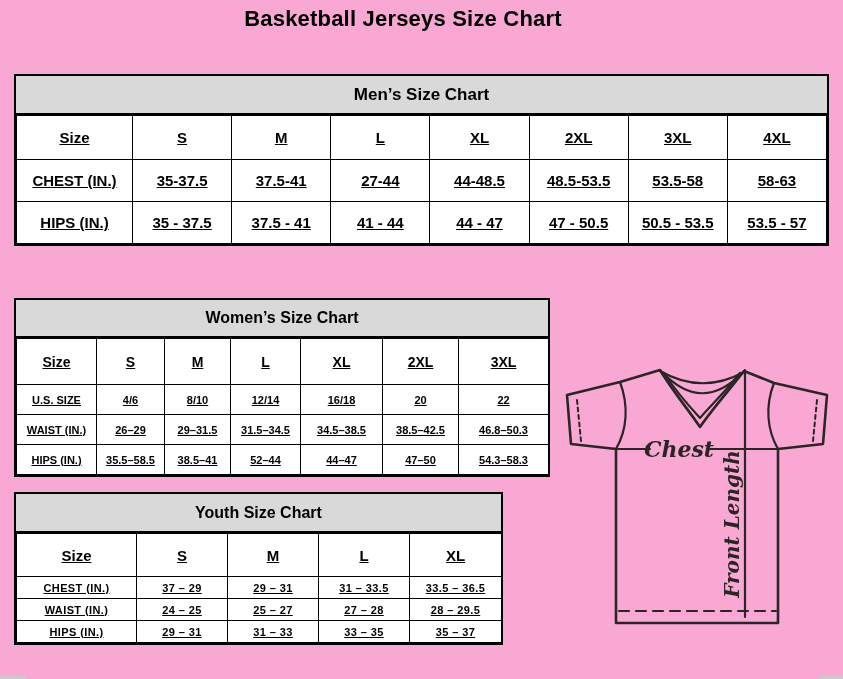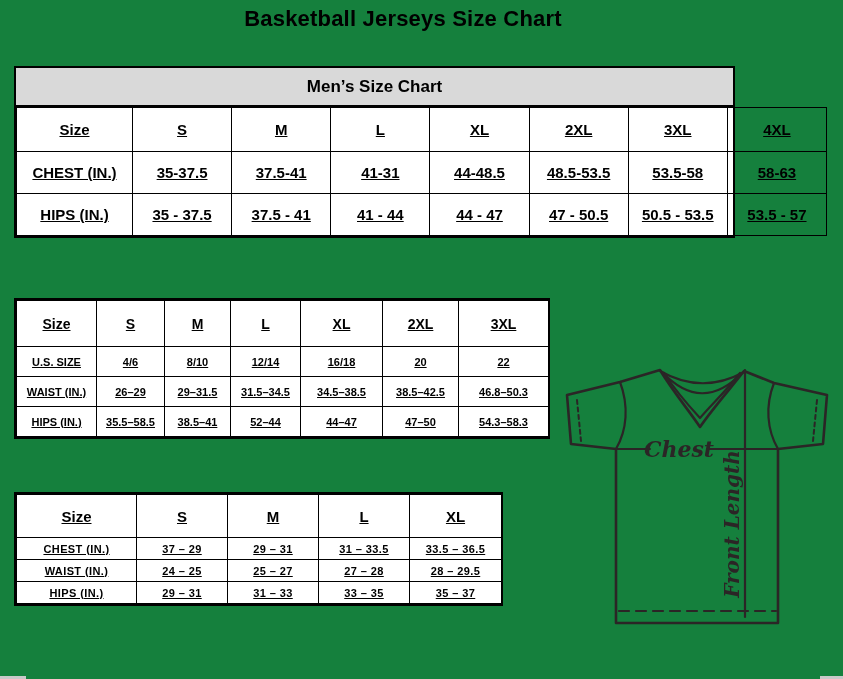--- a/index.html
+++ b/index.html
@@ -1,38 +1,38 @@
 <!DOCTYPE html>
 <html><head>
 <meta charset="utf-8">
 <style>
   html,body{margin:0;padding:0;background:#fff;}
   .canvas{
-    position:relative;width:843px;height:679px;background:#15803d;overflow:hidden;
+    position:relative;width:843px;height:679px;background:#f9a8d4;overflow:hidden;
     font-family:"Liberation Sans",sans-serif;color:#000;
   }
   h1.page-title{
     position:absolute;top:6px;left:0;width:806px;margin:0;
     text-align:center;font-size:22px;font-weight:bold;letter-spacing:0.2px;
   }
   .tblbox{
     position:absolute;border:2px solid #000;background:#fff;box-sizing:border-box;
   }
   .tbl-title{
     background:#d9d9d9;border-bottom:2px solid #000;
     display:flex;align-items:center;justify-content:center;
     font-weight:bold;
   }
   table{border-collapse:collapse;table-layout:fixed;text-decoration:underline;}
   th,td{
     border:1px solid #000;text-align:center;vertical-align:middle;
     font-weight:bold;padding:0;overflow:hidden;white-space:nowrap;
   }
   
-  .men{left:14px;top:66px;width:721px;}
+  .men{left:14px;top:74px;width:815px;}
   .men .tbl-title{height:37px;font-size:17px;}
   .men table{width:811px;}
   .men col.c0{width:116px;}
   .men thead tr{height:44px;}
   .men tbody tr{height:42px;}
   .men th,.men td{font-size:15px;}
   
   .women{left:14px;top:298px;width:536px;}
   .women .tbl-title{height:36px;font-size:16px;}
   .women table{width:532px;}
@@ -87,41 +87,42 @@
             <th>2XL</th>
             <th>3XL</th>
             <th>4XL</th>
           </tr>
         </thead>
       <tbody>
           <tr>
             <th>CHEST (IN.)</th>
             <td>35-37.5</td>
             <td>37.5-41</td>
-            <td>41-31</td>
+            <td>27-44</td>
             <td>44-48.5</td>
             <td>48.5-53.5</td>
             <td>53.5-58</td>
             <td>58-63</td>
           </tr>
           <tr>
             <th>HIPS (IN.)</th>
             <td>35 - 37.5</td>
             <td>37.5 - 41</td>
             <td>41 - 44</td>
             <td>44 - 47</td>
             <td>47 - 50.5</td>
             <td>50.5 - 53.5</td>
             <td>53.5 - 57</td>
           </tr>
         </tbody>
     </table>
   </section>
 
   <section class="tblbox women">
+    <div class="tbl-title">Women’s Size Chart</div>
     <table>
       <colgroup>
         <col class="w0">
           <col class="w1">
           <col class="w2">
           <col class="w3">
         <col class="w4">
           <col class="w5">
           <col class="w6">
       </colgroup>
@@ -162,20 +163,21 @@
             <td>52–44</td>
             <td>44–47</td>
             <td>47–50</td>
             <td>54.3–58.3</td>
           </tr>
         </tbody>
     </table>
   </section>
 
   <section class="tblbox youth">
+    <div class="tbl-title">Youth Size Chart</div>
     <table>
       <colgroup>
         <col class="y0">
           <col class="y1">
           <col class="y2">
           <col class="y3">
           <col class="y4">
       </colgroup>
       <thead>
           <tr>

